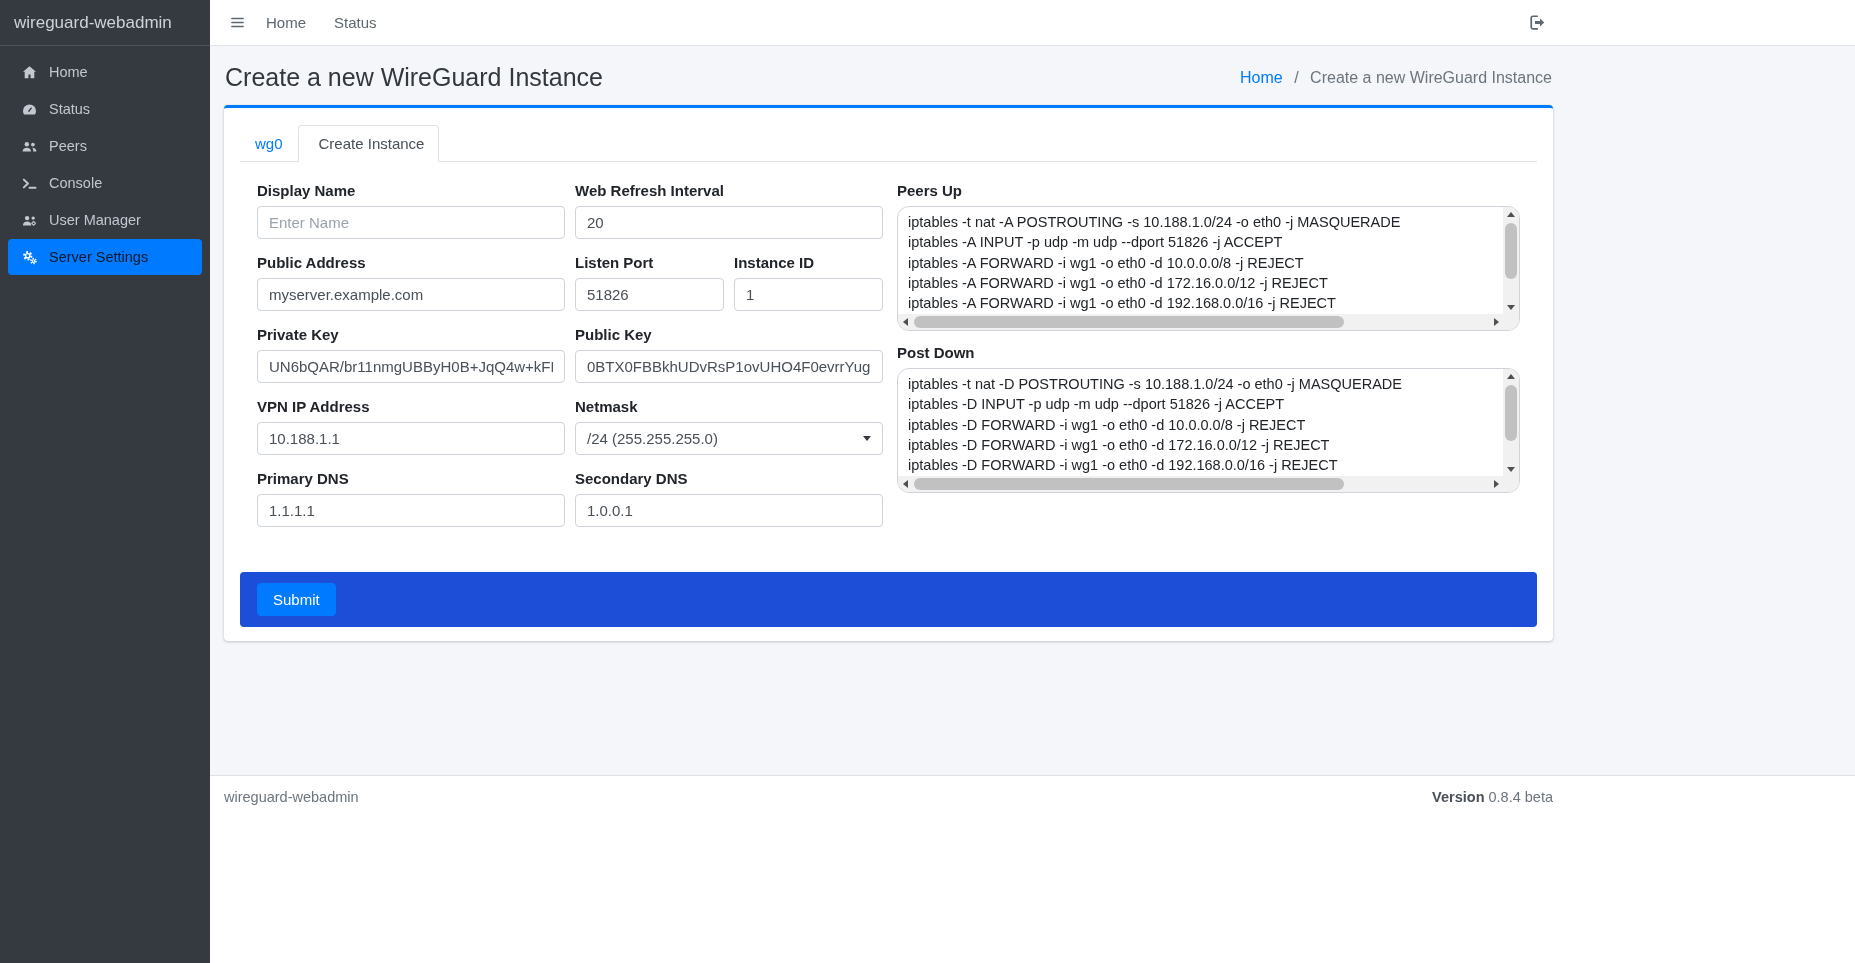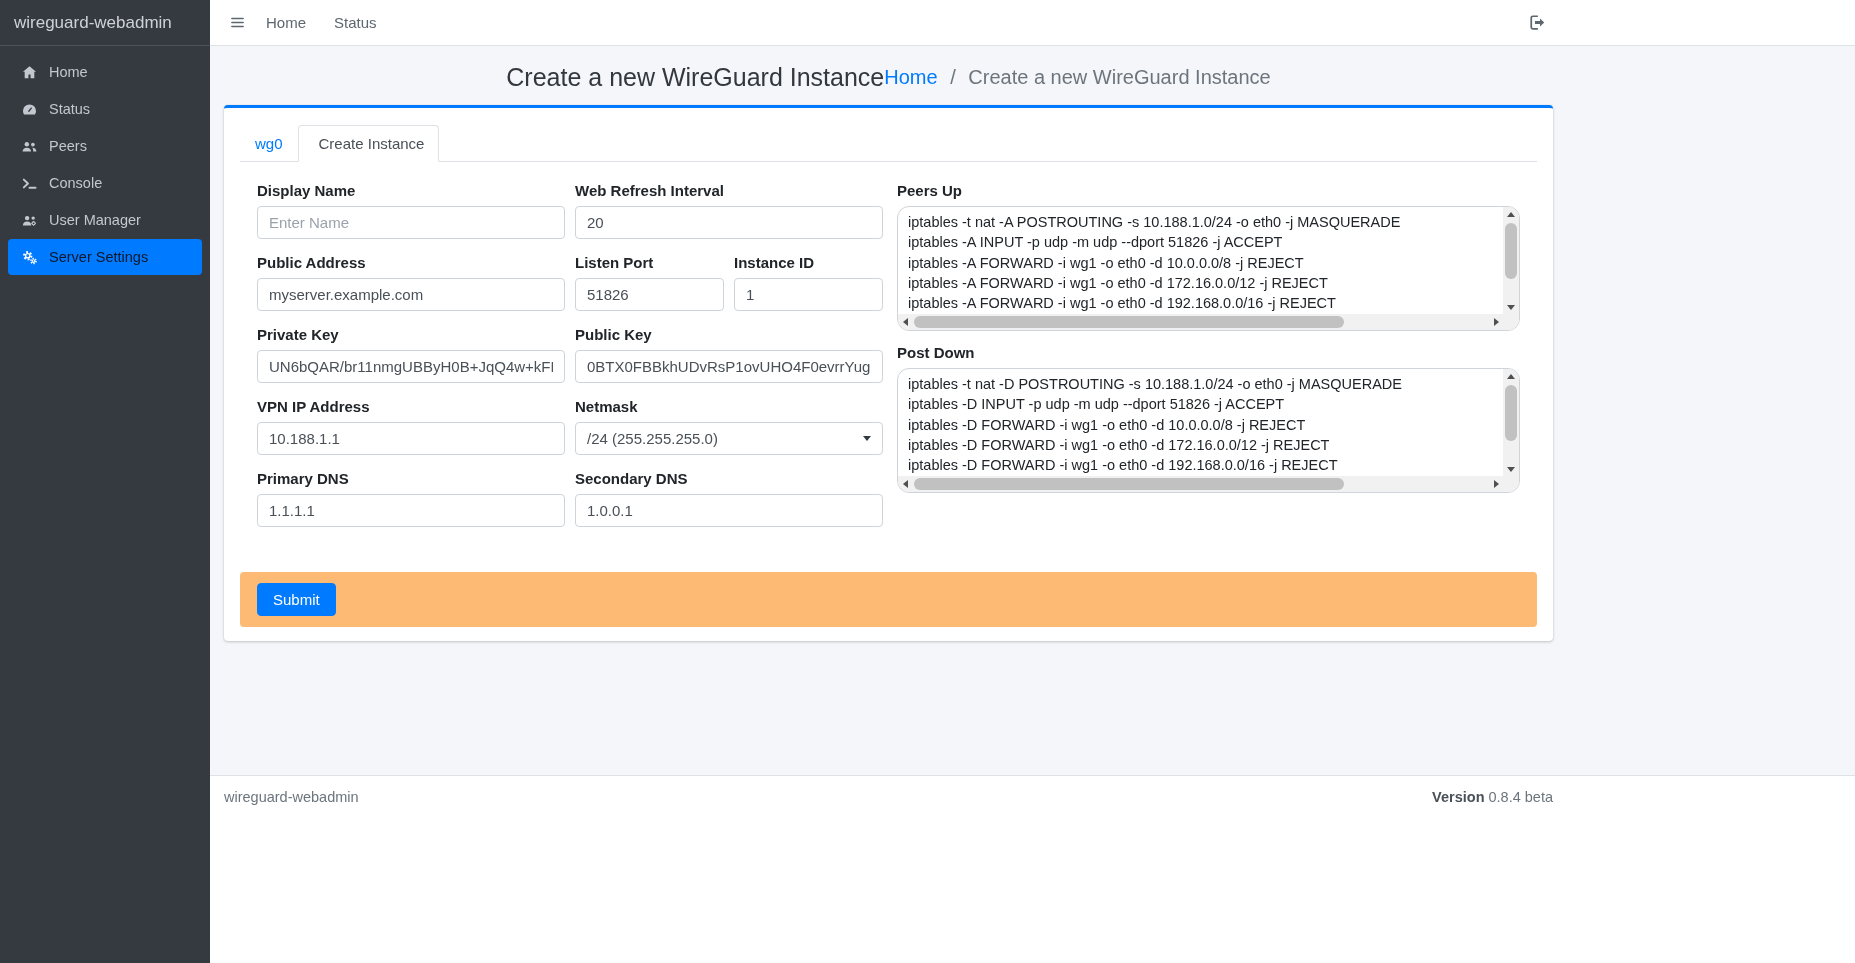--- a/index.html
+++ b/index.html
@@ -19,23 +19,23 @@
   
   .main { margin-left:210px; height:963px; display:flex; flex-direction:column; }
 
   .topnav { position:relative; height:46px; background:#fff; border-bottom:1px solid #dee2e6; display:flex; align-items:center; padding-left:19px; flex:0 0 auto; }
   .menu-toggle { color:#5c6770; margin-right:20px; display:flex; align-items:center; cursor:pointer; }
   .top-link { color:#5c6770; font-size:15px; margin-right:28px; text-decoration:none; cursor:pointer; }
   .logout { position:absolute; left:1318px; top:13px; color:#5c6770; cursor:pointer; }
 
   .content { height:729px; overflow:hidden; padding:12px 0 0 14px; flex:0 0 auto; }
   .content-inner { width:1329px; }
-  .page-head { display:flex; justify-content:center; align-items:center; padding:5px 1px 13px 1px; }
+  .page-head { display:flex; justify-content:space-between; align-items:center; padding:5px 1px 13px 1px; }
   .page-title { font-size:25px; font-weight:500; color:#32383e; }
-  .breadcrumb { font-size:20px; color:#6c757d; }
+  .breadcrumb { font-size:16px; color:#6c757d; }
   .breadcrumb .crumb-link { color:#007bff; text-decoration:none; cursor:pointer; }
   .crumb-sep { margin:0 7px; color:#6c757d; }
 
   
   .card { width:1329px; background:#fff; border-top:3px solid #007bff; border-radius:4px;
           box-shadow:0 0 1px rgba(0,0,0,.125), 0 1px 3px rgba(0,0,0,.2); }
   .card-body { padding:17px 16px 14px; }
   .tabs { display:flex; border-bottom:1px solid #dee2e6; }
   .tab { font-size:15px; padding:9px 14px; border:1px solid transparent; border-radius:4px 4px 0 0; margin-bottom:-1px; cursor:pointer; }
   .tab.link { color:#007bff; }
@@ -67,21 +67,21 @@
   .sb-v .up { top:0; } .sb-v .down { bottom:0; }
   .sb-h .left { left:0; } .sb-h .right { right:0; }
   .tri { width:0; height:0; }
   .tri.up    { border-left:4px solid transparent; border-right:4px solid transparent; border-bottom:5px solid #505050; }
   .tri.down  { border-left:4px solid transparent; border-right:4px solid transparent; border-top:5px solid #505050; }
   .tri.left  { border-top:4px solid transparent; border-bottom:4px solid transparent; border-right:5px solid #505050; }
   .tri.right { border-top:4px solid transparent; border-bottom:4px solid transparent; border-left:5px solid #505050; }
   .v-thumb { position:absolute; left:2px; width:12px; top:16px; height:56px; background:#c1c1c1; border-radius:6px; cursor:pointer; }
   .h-thumb { position:absolute; top:2px; height:12px; left:16px; width:430px; background:#c1c1c1; border-radius:6px; cursor:pointer; }
 
-  .submit-bar { margin-top:30px; background:#fdba74; border-radius:4px; padding:11px 17px; }
+  .submit-bar { margin-top:30px; background:#1d4ed8; border-radius:4px; padding:11px 17px; }
   .btn-primary { display:inline-block; background:#007bff; color:#fff; font-size:15px; padding:7px 15px; border:1px solid #007bff; border-radius:4px; cursor:pointer; font-family:inherit; }
 
   
   .footer { flex:1 1 auto; background:#fff; border-top:1px solid #dee2e6; padding:13px 0 0 14px; color:#6c757d; font-size:14.5px; }
   .footer-inner { width:1329px; display:flex; justify-content:space-between; }
   .footer-version b { color:#495057; font-weight:700; margin-right:4px; }
 </style>
 </head>
 <body>
 

